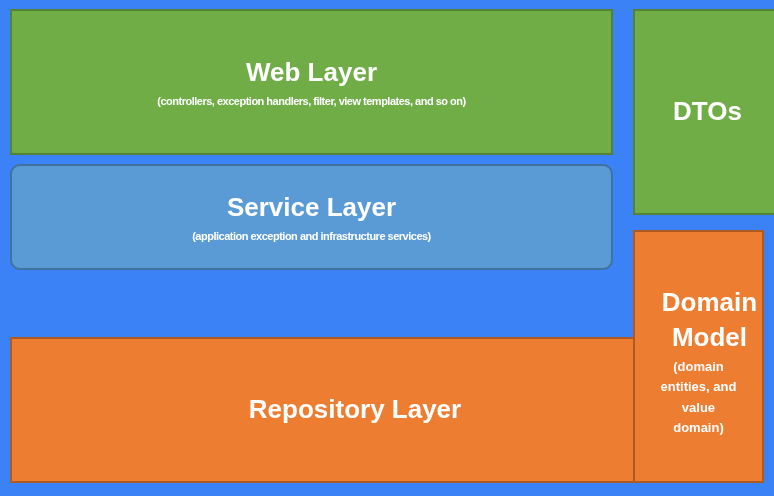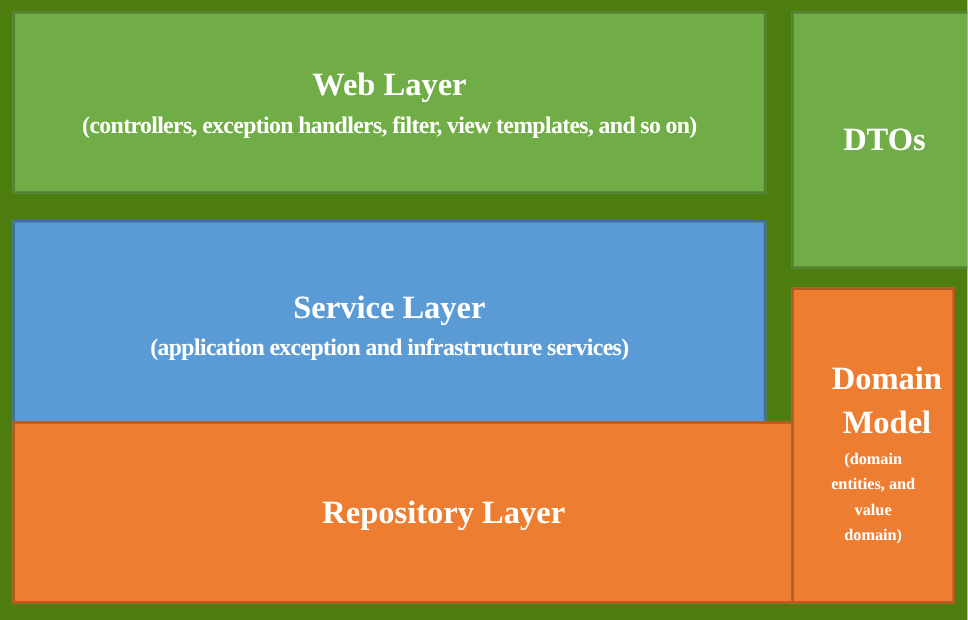--- a/index.html
+++ b/index.html
@@ -4,22 +4,22 @@
 <style>
   html, body {
     margin: 0;
     padding: 0;
     background: #ffffff;
   }
   .canvas {
     position: relative;
     width: 774px;
     height: 496px;
-    background: #4d7c0f;
-    font-family: Liberation Serif, serif;
+    background: #3b82f6;
+    font-family: Liberation Sans, sans-serif;
     overflow: hidden;
   }
   .box {
     position: absolute;
     box-sizing: border-box;
     border: 2px solid;
     display: flex;
     flex-direction: column;
     justify-content: center;
     align-items: center;
@@ -29,30 +29,30 @@
   }
   .box.green  { background: #70AD47; border-color: #548235; }
   .box.blue   { background: #5B9BD5; border-color: #41719C; }
   .box.orange { background: #ED7D31; border-color: #AE5A21; }
 
   .box-title {
     font-size: 26px;
     line-height: 1.3;
   }
   .box-subtitle {
-    font-size: 19px;
+    font-size: 11px;
     line-height: 1.3;
     letter-spacing: -0.5px;
     white-space: nowrap;
     margin-top: 4px;
   }
 
   
   .layer-web        { left: 10px;  top: 9px;   width: 603px; height: 146px; }
-  .layer-service    { left: 10px;  top: 176px; width: 603px; height: 168px; }
+  .layer-service    { left: 10px;  top: 164px; width: 603px; height: 106px; border-radius: 10px; }
   .layer-repository { left: 10px;  top: 337px; width: 690px; height: 146px; }
 
   
   .side-dtos   { left: 633px; top: 9px;   width: 149px; height: 206px; }
   .side-domain { left: 633px; top: 230px; width: 131px; height: 253px; padding-top: 10px; }
 
   .side-domain .box-title {
     font-size: 26px;
     line-height: 1.35;
     padding-left: 22px;

